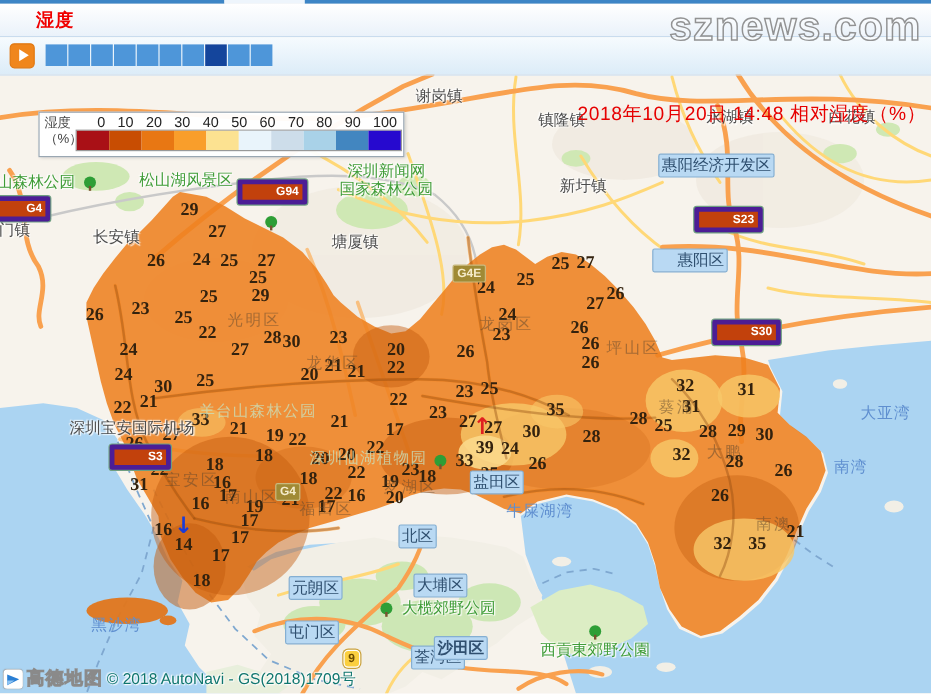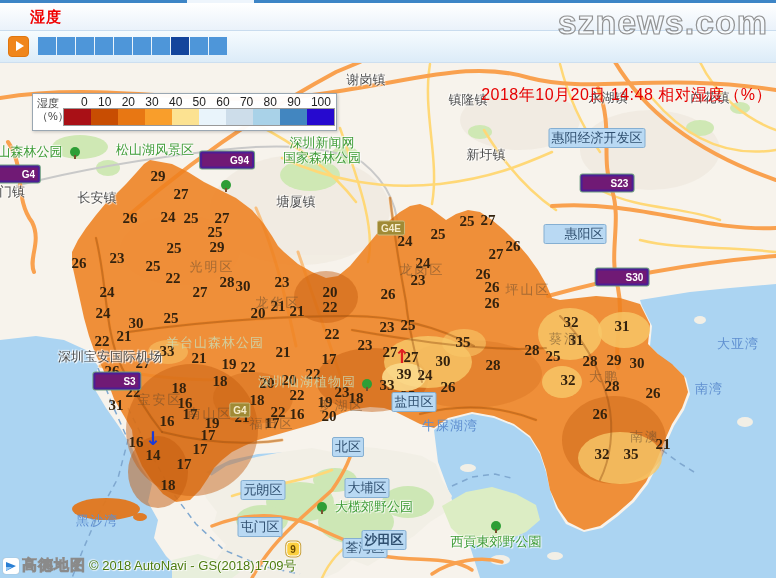--- a/index.html
+++ b/index.html
@@ -26,21 +26,21 @@
   #labels{position:absolute;left:0;top:-62px;width:776px;height:578px;z-index:5;}
   #labels span{position:absolute;white-space:nowrap;transform:translate(-50%,-50%);}
   .hv{font-family:"Liberation Serif",serif;font-weight:bold;font-size:15px;color:#33220e;}
   .town{font-size:13px;color:#4d4d4d;text-shadow:0 0 2px #fff,1px 1px 1px #fff,-1px -1px 1px #fff;}
   .district{font-size:13px;color:#2f4f6f;background:#b9d9f3;border:1px solid #85afd2;border-radius:2px;padding:0 2px;}
   .park{font-size:13px;color:#3f9c37;text-shadow:0 0 2px #fff,1px 1px 1px #fff,-1px -1px 1px #fff;}
   .parkfaint{font-size:13px;color:rgba(200,225,190,0.75);letter-spacing:1px;}
   .sea{font-size:13px;color:#5f8fd0;letter-spacing:1px;}
   .areafaint{font-size:13px;color:rgba(92,70,45,0.5);letter-spacing:2px;}
   .shield{font-size:10px;font-weight:bold;border-radius:2px;padding:0 3px;line-height:13px;}
-  .shield.green{background:#701a75;color:#fff;border:2px solid #4c1d95;box-shadow:0 0 0 1px #6f9f82;padding-left:28px;}
+  .shield.green{background:#c2410c;color:#fff;border:4px solid #4c1d95;box-shadow:0 0 0 1px #6f9f82;padding-left:28px;}
   .shield.tan{background:#a08a35;color:#f5eccb;border:1px solid #c9ba7f;}
   .shield.yellow{background:#fbcf3f;color:#6b4b00;border:1px solid #fff;border-radius:4px;box-shadow:0 0 0 1px #caa23c;}
   .arrow{font-size:19px;font-weight:bold;font-family:"DejaVu Sans",sans-serif;}
   .arrow.up{color:#e02020;}
   .arrow.down{color:#1a3bd8;}
   .tree{width:10px;height:10px;border-radius:50%;background:#2e9e36;transform:translate(-50%,-50%);}
   .tree::after{content:"";position:absolute;left:4px;top:8px;width:2px;height:4px;background:#7a5230;}
   
   #legend{position:absolute;left:32px;top:93px;width:303px;height:36px;z-index:40;background:rgba(255,255,255,0.96);
     border:1px solid #9aa7b2;box-shadow:1px 1px 3px rgba(0,0,0,0.2);}
@@ -56,21 +56,21 @@
   #watermark{position:absolute;right:8px;top:5px;z-index:58;text-align:right;font-weight:bold;
     color:rgba(255,255,255,0.35);-webkit-text-stroke:1.2px rgba(128,128,128,0.85);line-height:1.0;}
   #watermark .w1{font-size:37px;letter-spacing:2px;}
   #watermark .w2{font-size:34px;letter-spacing:1px;}
   
   #attrib{position:absolute;left:3px;bottom:3px;z-index:45;display:flex;align-items:center;gap:3px;}
   #amap-logo{position:relative;width:16px;height:16px;background:#fff;border-radius:3px;box-shadow:0 0 1px #999;}
   #amap-logo .p1{position:absolute;left:3px;top:4px;width:0;height:0;border-left:10px solid #2a7fd4;border-top:4px solid transparent;border-bottom:5px solid transparent;}
   #amap-logo .p2{position:absolute;left:3px;top:9px;width:0;height:0;border-left:6px solid #8fc4f2;border-bottom:4px solid transparent;}
   #amap-name{font-size:15px;font-weight:bold;color:#fff;-webkit-text-stroke:0.8px #8a8a8a;letter-spacing:1px;}
-  #copyright{font-size:13px;color:#4d7c0f;text-shadow:0 0 2px #fff,1px 1px 1px #fff,-1px -1px 1px #fff;}
+  #copyright{font-size:13px;color:#0f766e;text-shadow:0 0 2px #fff,1px 1px 1px #fff,-1px -1px 1px #fff;}
 </style>
 </head>
 <body>
 
 <div id="app">
 
   <div id="topstrip">
     <span class="b" style="width:187px"></span>
     <span class="w" style="width:67px"></span>
     <span class="b" style="flex:1"></span>
@@ -341,21 +341,21 @@
         <span class="town" style="left: 12px; top: 192px;">门镇</span>
         <span class="town" style="left: 97px; top: 198px;">长安镇</span>
         <span class="town" style="left: 296px; top: 202px;">塘厦镇</span>
         <span class="town" style="left: 328px; top: 80px; margin-left: 38px;">谢岗镇</span>
         <span class="town" style="left: 468px; top: 100px;">镇隆镇</span>
         <span class="town" style="left: 486px; top: 155px;">新圩镇</span>
         <span class="town" style="left: 608px; top: 98px;">永湖镇</span>
         <span class="town" style="left: 710px; top: 98px;">白花镇</span>
         <span class="town" style="left: 110px; top: 357px;">深圳宝安国际机场</span>
         <span class="district" style="left: 597px; top: 138px;">惠阳经济开发区</span>
-        <span class="district" style="left: 575px; top: 234px; padding-left: 20px;">惠阳区</span>
+        <span class="district" style="left: 575px; top: 217px; padding-left: 20px;">惠阳区</span>
         <span class="district" style="left: 414px; top: 402px;">盐田区</span>
         <span class="district" style="left: 348px; top: 447px; text-align: center;">北区</span>
         <span class="district" style="left: 263px; top: 490px;">元朗区</span>
         <span class="district" style="left: 225px; top: 527px; margin-left: 35px;">屯门区</span>
         <span class="district" style="left: 367px; top: 488px;">大埔区</span>
         <span class="district" style="left: 348px; top: 548px; margin-left: 17px;">荃湾区</span>
         <span class="district" style="left: 384px; top: 540px; font-weight: bold;">沙田区</span>
         <span class="park" style="left: 30px; top: 152px;">山森林公园</span>
         <span class="park" style="left: 155px; top: 150px;">松山湖风景区</span>
         <span class="park" style="left: 322px; top: 143px;">深圳新闻网</span>

